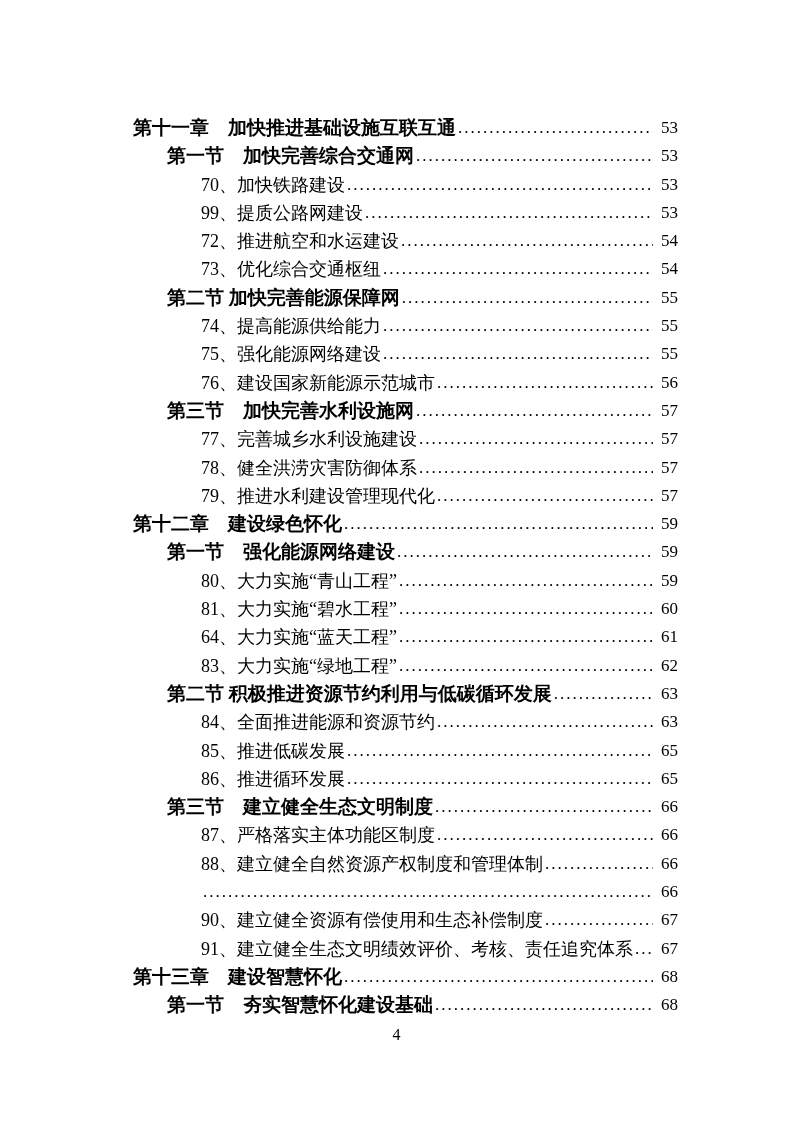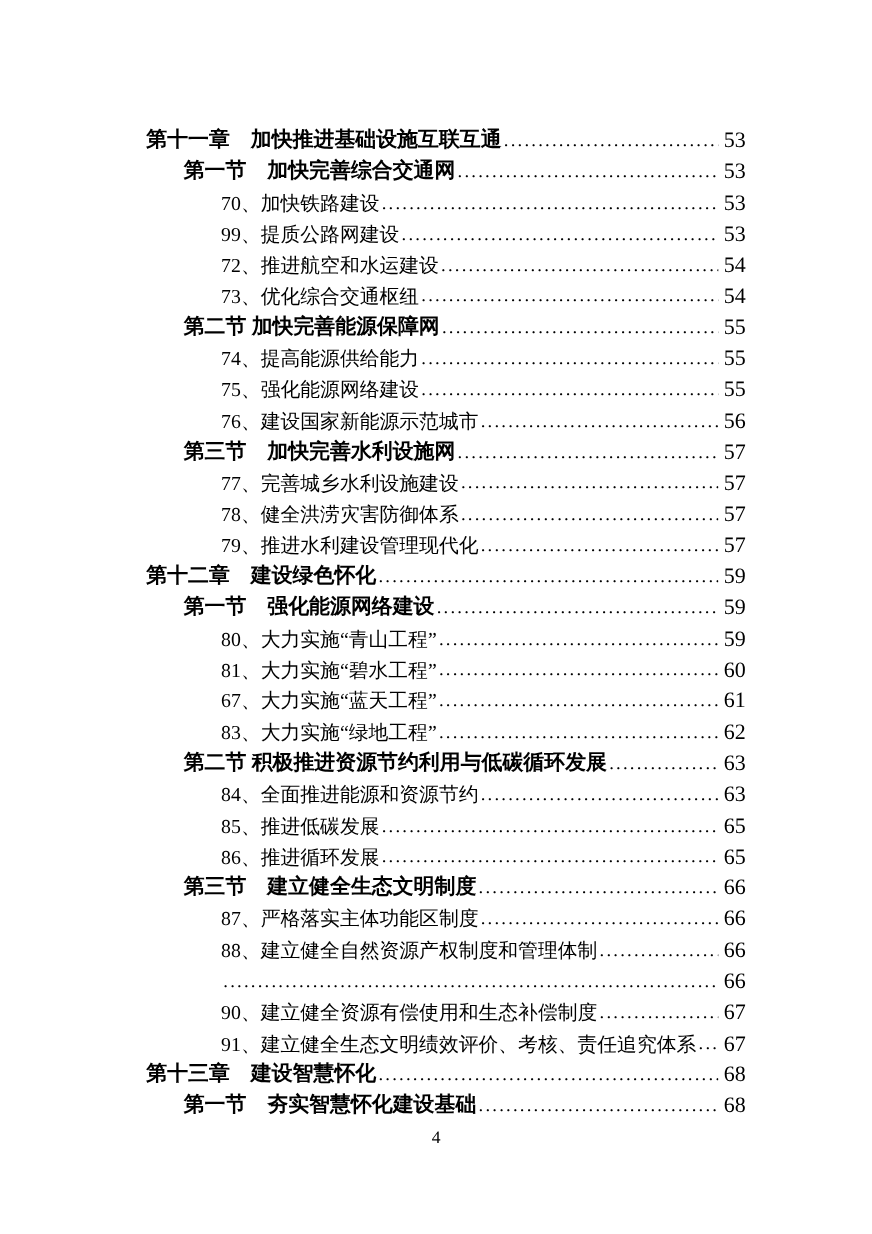--- a/index.html
+++ b/index.html
@@ -66,21 +66,21 @@
   }
   .toc-leader::after {
     content: "..................................................................................................................................................................................................";
   }
   .toc-pagenum {
     flex: 0 0 auto;
     min-width: 24px;
     text-align: right;
     font-family: "Liberation Serif", "DejaVu Serif", serif;
     font-weight: 400;
-    font-size: 20px;
+    font-size: 17px;
   }
   .footer {
     position: absolute;
     left: 0;
     right: 0;
     top: 1026px;
     text-align: center;
     font-family: "Liberation Serif", "DejaVu Serif", serif;
     font-size: 16px;
     color: #000000;
@@ -175,21 +175,21 @@
         <span class="toc-title">80、大力实施“青山工程”</span>
         <span class="toc-leader"></span>
         <span class="toc-pagenum">59</span>
       </div>
       <div class="toc-row lvl-item">
         <span class="toc-title">81、大力实施“碧水工程”</span>
         <span class="toc-leader"></span>
         <span class="toc-pagenum">60</span>
       </div>
       <div class="toc-row lvl-item">
-        <span class="toc-title">67、大力实施“蓝天工程”</span>
+        <span class="toc-title">64、大力实施“蓝天工程”</span>
         <span class="toc-leader"></span>
         <span class="toc-pagenum">61</span>
       </div>
       <div class="toc-row lvl-item">
         <span class="toc-title">83、大力实施“绿地工程”</span>
         <span class="toc-leader"></span>
         <span class="toc-pagenum">62</span>
       </div>
       <div class="toc-row lvl-section">
         <span class="toc-title">第二节 积极推进资源节约利用与低碳循环发展</span>

